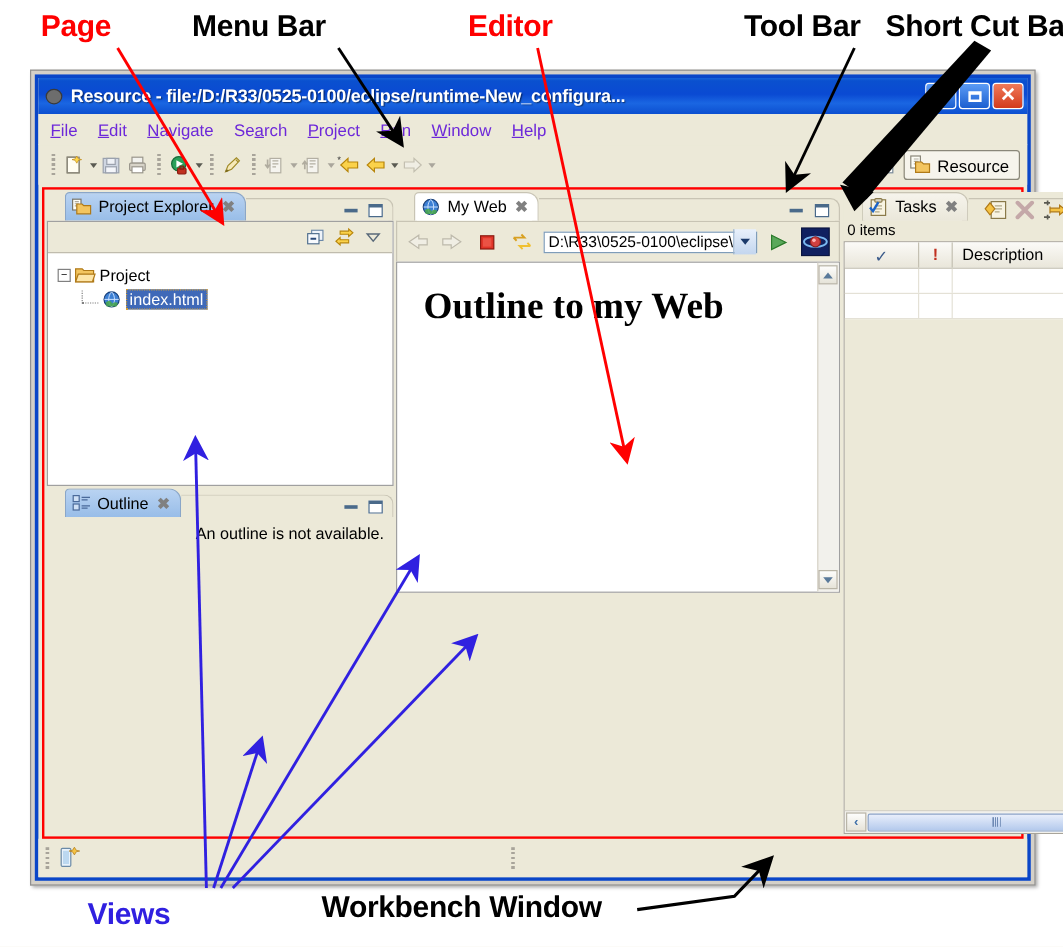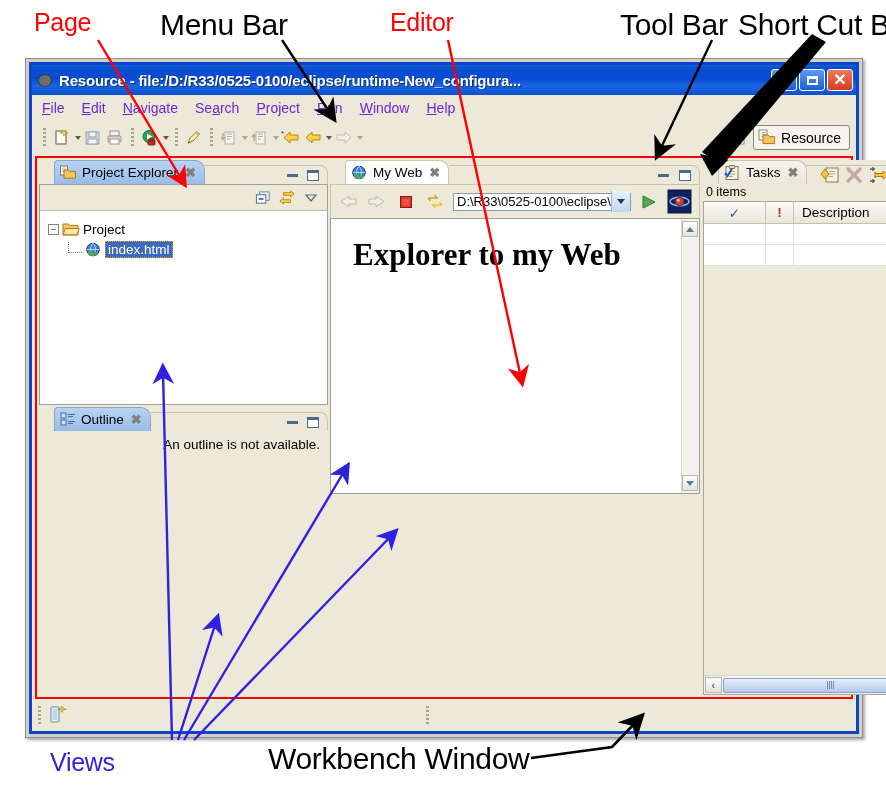--- a/index.html
+++ b/index.html
@@ -9,26 +9,26 @@
     background:#ffffff;
     font-family:"Liberation Sans", sans-serif;
     position:relative;
     overflow:hidden;
   }
 
   
   .ann {
     position:absolute;
     font-family:"Liberation Sans", sans-serif;
-    font-weight:normal;
+    font-weight:bold;
     white-space:nowrap;
     letter-spacing:-0.3px;
   }
   .ann-red { color:#ff0000; font-size:25px; }
-  .ann-black { color:#000000; font-size:30px; }
+  .ann-black { color:#000000; font-size:25px; }
   .ann-blue { color:#3020e0; font-size:25px; }
   .ann-svg { position:absolute; left:0; top:0; width:886px; height:789px; pointer-events:none; }
 
   
   #win-outer {
     position:absolute;
     left:25px; top:58px;
     width:838px; height:680px;
     background:#d4d0c8;
     border:1px solid #909090;
@@ -376,21 +376,21 @@
   .spacer-mid { width:345px; flex:0 0 auto; }
 </style>
 </head>
 <body>
 
 <div class="ann ann-red" style="left:34px; top:8px;">Page</div>
 <div class="ann ann-black" style="left:160px; top:8px;">Menu Bar</div>
 <div class="ann ann-red" style="left:390px; top:8px;">Editor</div>
 <div class="ann ann-black" style="left:620px; top:8px;">Tool Bar</div>
 <div class="ann ann-black" style="left:738px; top:8px;">Short Cut Bar</div>
-<div class="ann ann-blue" style="left:50px; top:748px;">Views</div>
+<div class="ann ann-blue" style="left:73px; top:748px;">Views</div>
 <div class="ann ann-black" style="left:268px; top:742px;">Workbench Window</div>
 
 <div id="win-outer">
   <div id="win-blue">
 
     <div id="titlebar">
       <div id="title-icon">
           <div class="globe"></div>
         </div>
       <div id="title-text">Resource - file:/D:/R33/0525-0100/eclipse/runtime-New_configura...</div>
@@ -688,21 +688,21 @@
               <svg width="25" height="25" viewBox="0 0 25 25">
                 <rect x="1" y="1" width="23" height="23" fill="#102060" stroke="#0a1440"></rect>
                 <ellipse cx="12.5" cy="12.5" rx="9.5" ry="4.2" fill="none" stroke="#7ab8f0" stroke-width="1.6"></ellipse>
                 <circle cx="12.5" cy="12.5" r="4.2" fill="#d04040" stroke="#8a2020"></circle>
                 <circle cx="11.3" cy="11.3" r="1.5" fill="#ffb0b0"></circle>
               </svg>
             </div>
           </div>
 
           <div id="browser-canvas">
-            <div id="welcome">Explorer to my Web</div>
+            <div id="welcome">Outline to my Web</div>
             <div class="vscroll">
               <div class="sbtn">
                   <i class="up"></i>
                 </div>
               <div class="sbtn">
                   <i class="dn"></i>
                 </div>
             </div>
           </div>
         </div>

